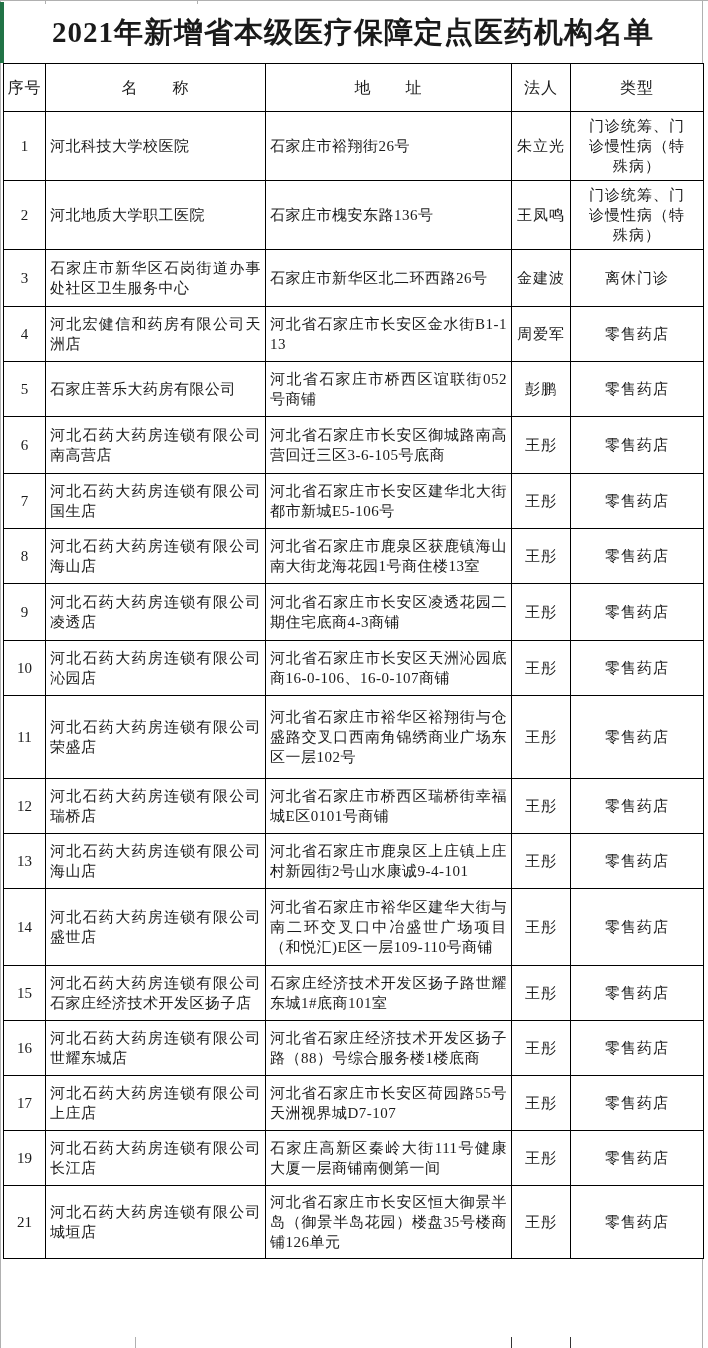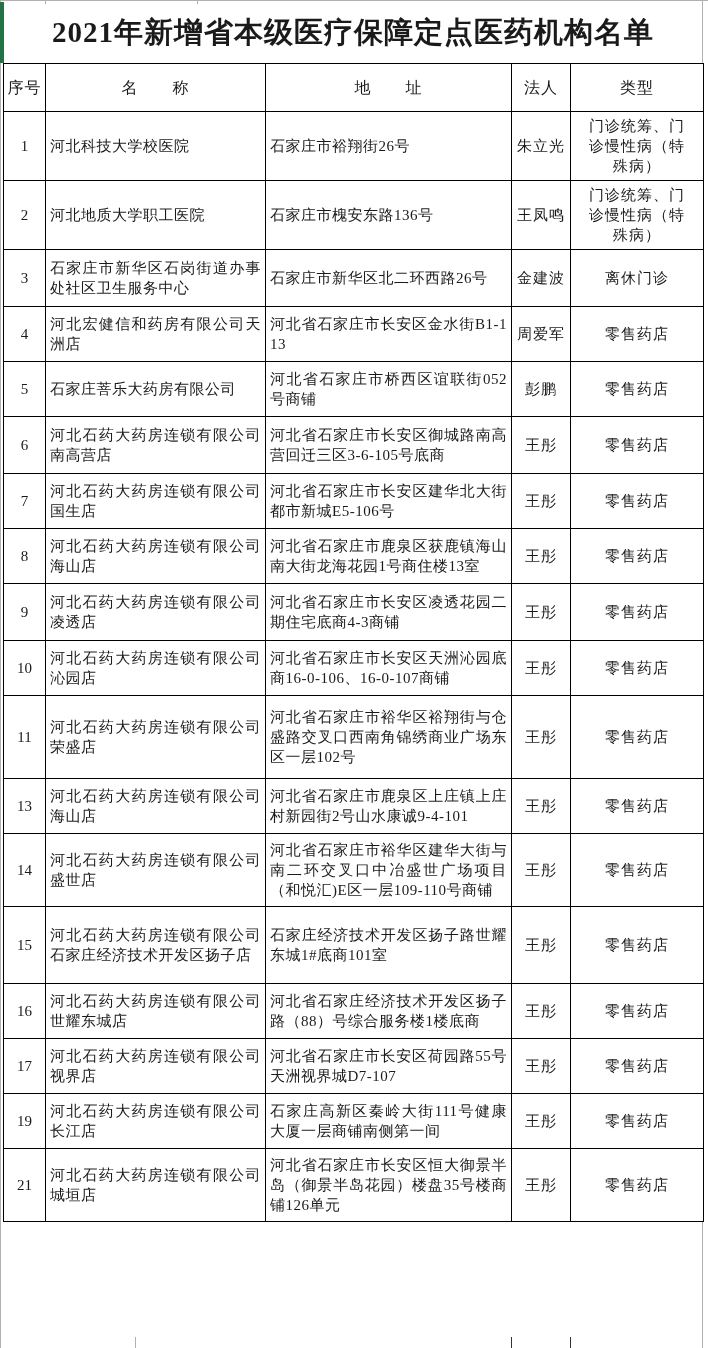--- a/index.html
+++ b/index.html
@@ -184,20 +184,27 @@
       <td class="c-type">零售药店</td>
     </tr>
       <tr class="">
       <td class="c-no">11</td>
       <td class="c-name">河北石药大药房连锁有限公司荣盛店</td>
       <td class="c-addr">河北省石家庄市裕华区裕翔街与仓盛路交叉口西南角锦绣商业广场东区一层102号</td>
       <td class="c-legal">王彤</td>
       <td class="c-type">零售药店</td>
     </tr>
       <tr class="">
+      <td class="c-no">12</td>
+      <td class="c-name">河北石药大药房连锁有限公司瑞桥店</td>
+      <td class="c-addr">河北省石家庄市桥西区瑞桥街幸福城E区0101号商铺</td>
+      <td class="c-legal">王彤</td>
+      <td class="c-type">零售药店</td>
+    </tr>
+      <tr class="">
       <td class="c-no">13</td>
       <td class="c-name">河北石药大药房连锁有限公司海山店</td>
       <td class="c-addr">河北省石家庄市鹿泉区上庄镇上庄村新园街2号山水康诚9-4-101</td>
       <td class="c-legal">王彤</td>
       <td class="c-type">零售药店</td>
     </tr>
       <tr class="">
       <td class="c-no">14</td>
       <td class="c-name">河北石药大药房连锁有限公司盛世店</td>
       <td class="c-addr">河北省石家庄市裕华区建华大街与南二环交叉口中冶盛世广场项目（和悦汇)E区一层109-110号商铺</td>
@@ -213,21 +220,21 @@
     </tr>
       <tr class="">
       <td class="c-no">16</td>
       <td class="c-name">河北石药大药房连锁有限公司世耀东城店</td>
       <td class="c-addr">河北省石家庄经济技术开发区扬子路（88）号综合服务楼1楼底商</td>
       <td class="c-legal">王彤</td>
       <td class="c-type">零售药店</td>
     </tr>
       <tr class="">
       <td class="c-no">17</td>
-      <td class="c-name">河北石药大药房连锁有限公司视界店</td>
+      <td class="c-name">河北石药大药房连锁有限公司上庄店</td>
       <td class="c-addr">河北省石家庄市长安区荷园路55号天洲视界城D7-107</td>
       <td class="c-legal">王彤</td>
       <td class="c-type">零售药店</td>
     </tr>
       <tr class="">
       <td class="c-no">19</td>
       <td class="c-name">河北石药大药房连锁有限公司长江店</td>
       <td class="c-addr">石家庄高新区秦岭大街111号健康大厦一层商铺南侧第一间</td>
       <td class="c-legal">王彤</td>
       <td class="c-type">零售药店</td>

